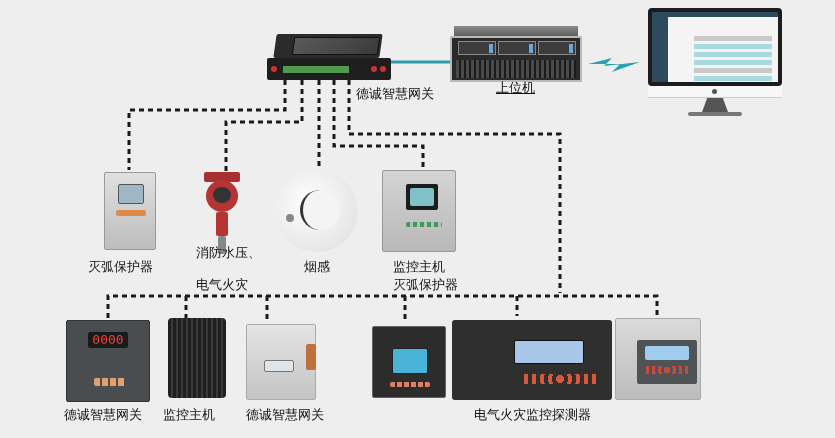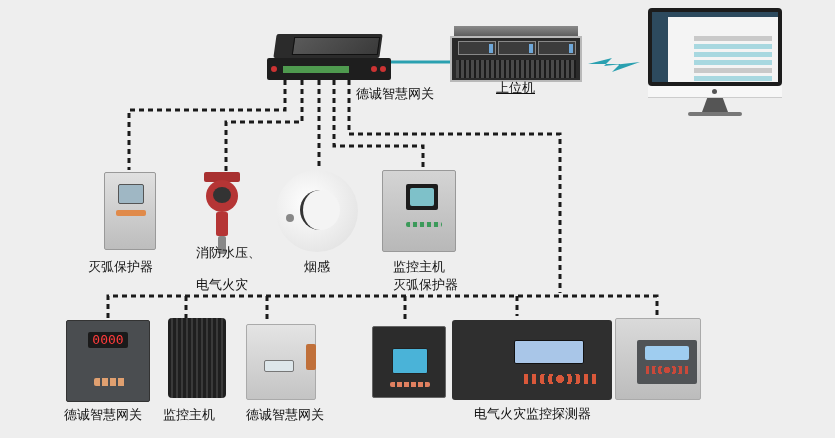--- a/index.html
+++ b/index.html
@@ -178,13 +178,13 @@
   <div class="box" style="left:0;top:0;width:160px;height:80px;background:#2f2f2f;border-radius:3px;"></div>
   <div class="box" style="left:62px;top:20px;width:70px;height:24px;background:#a9c6e8;border:1px solid #111;"></div>
   <div class="box" style="left:68px;top:54px;width:80px;height:10px;background:repeating-radial-gradient(circle,#d9583a 0 4px,transparent 4px 8px);"></div>
 </div>
 <div class="dev" style="left:615px; top:318px; width:86px; height:82px;">
   <div class="box" style="left:0;top:0;width:86px;height:82px;background:linear-gradient(#dadada,#bcbcbc);border:1px solid #aaa;"></div>
   <div class="box" style="left:22px;top:22px;width:60px;height:44px;background:#505356;"></div>
   <div class="box" style="left:30px;top:28px;width:44px;height:14px;background:#9fcdf0;"></div>
   <div class="box" style="left:28px;top:48px;width:48px;height:8px;background:repeating-radial-gradient(circle,#c9493a 0 3px,transparent 3px 6px);"></div>
 </div>
-<div class="label" style="left:474px; top:406px;font-family:Liberation Mono, monospace;">电气火灾监控探测器</div>
+<div class="label" style="left:474px; top:406px;">电气火灾监控探测器</div>
 
 </body></html>

